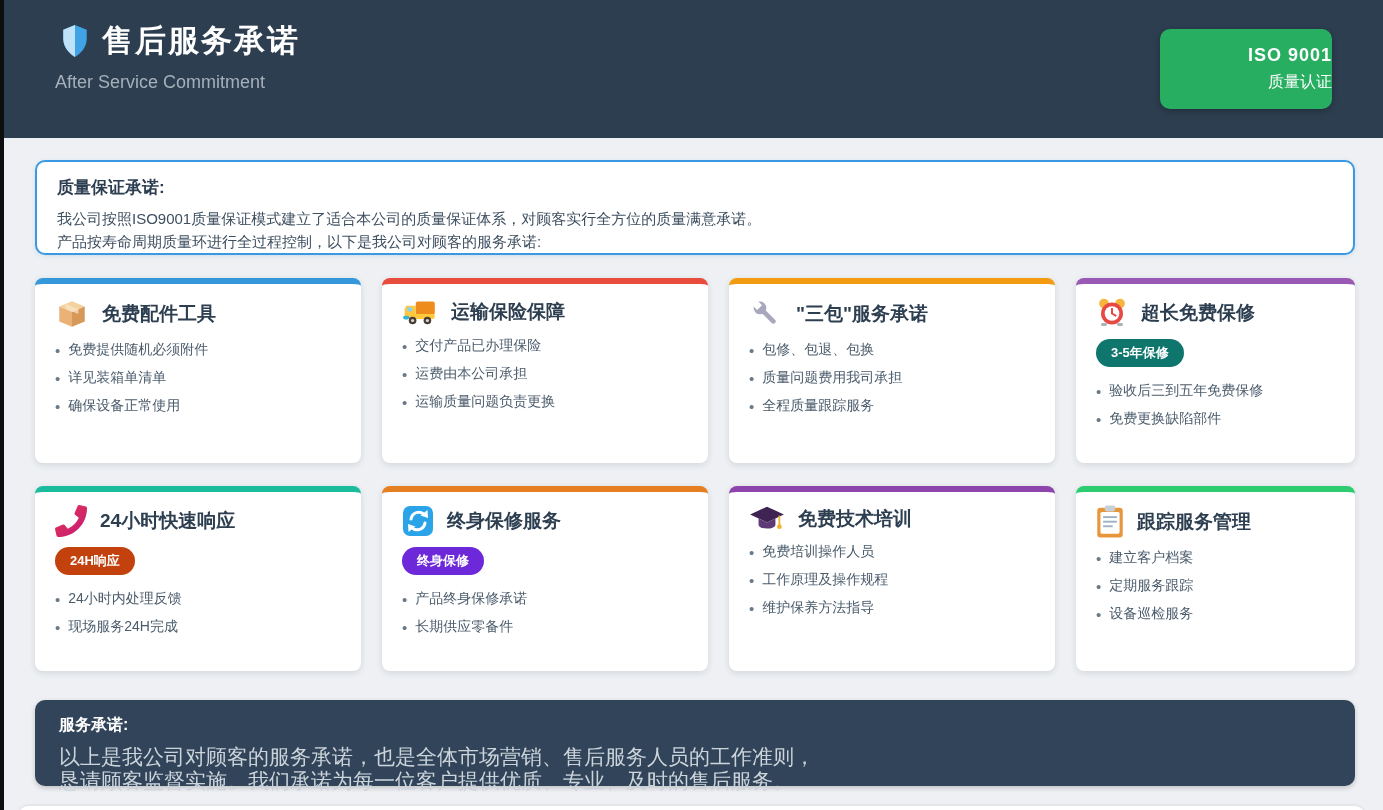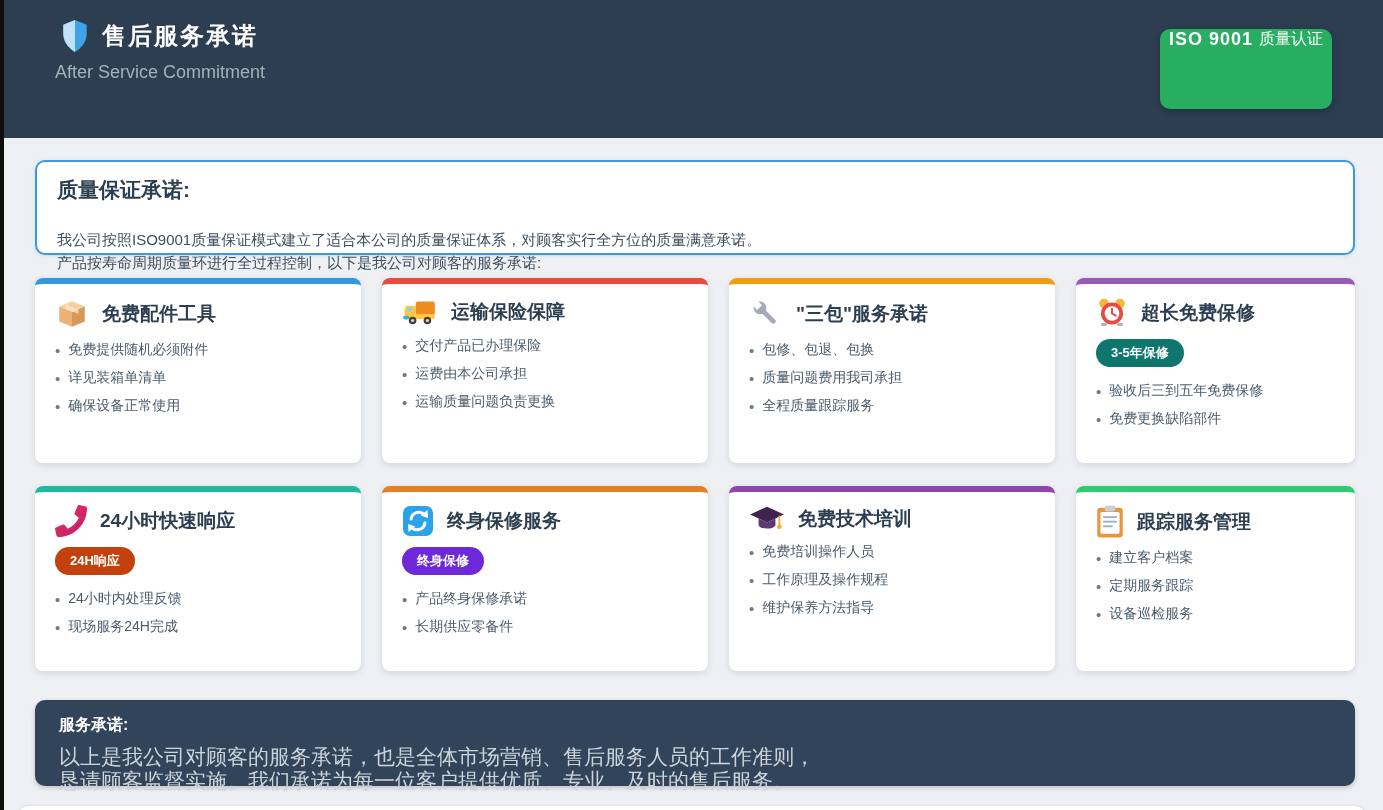--- a/index.html
+++ b/index.html
@@ -13,42 +13,42 @@
     position:absolute; left:0; top:0; width:4px; height:810px;
     background:#0e0e0e; z-index:50;
   }
   
   .header {
     height:138px; background:#2c3e50; position:relative;
     padding:20px 0 0 62px;
   }
   .header-title-row { display:flex; align-items:center; gap:14px; }
   .header-title {
-    color:#ffffff; font-size:24px; font-weight:bold; letter-spacing:2px;
+    color:#ffffff; font-size:31px; font-weight:bold; letter-spacing:2px;
   }
   .header-subtitle {
     color:#a6b0ba; font-size:18px; margin-top:10px; margin-left:-7px;
   }
   .iso-badge {
     position:absolute; right:51px; top:29px; width:172px; height:80px;
-    border-radius:10px; display:flex; 
-    align-items:flex-start; justify-content:center; gap:6px;
+    border-radius:10px; display:flex; flex-direction:column;
+    align-items:flex-end; justify-content:center; gap:6px;
     box-shadow:0 2px 6px rgba(0,0,0,0.25);
     margin-left:38px;
   }
   .iso-line1 { color:#fff; font-size:18px; font-weight:bold; letter-spacing:1px; }
   .iso-line2 { color:#fff; font-size:16px; }
   
   .content { margin:0 28px 0 35px; }
   .quality-box {
     margin-top:22px; background:#ffffff; border:2px solid #3a99e1;
     border-radius:10px; padding:14px 20px 16px 20px; height:95px;
     box-shadow:0 1px 4px rgba(58,153,225,0.18);
   }
-  .quality-title { font-size:21px; font-weight:bold; color:#2c3e50; margin-bottom:24px; }
+  .quality-title { font-size:17px; font-weight:bold; color:#2c3e50; margin-bottom:8px; }
   .quality-line { font-size:15px; color:#3e4f60; line-height:23px; }
   
   .cards {
     margin-top:23px;
     display:grid;
     grid-template-columns:326px 326px 326px 1fr;
     grid-auto-rows:185px;
     gap:23px 21px;
   }
   .card {

